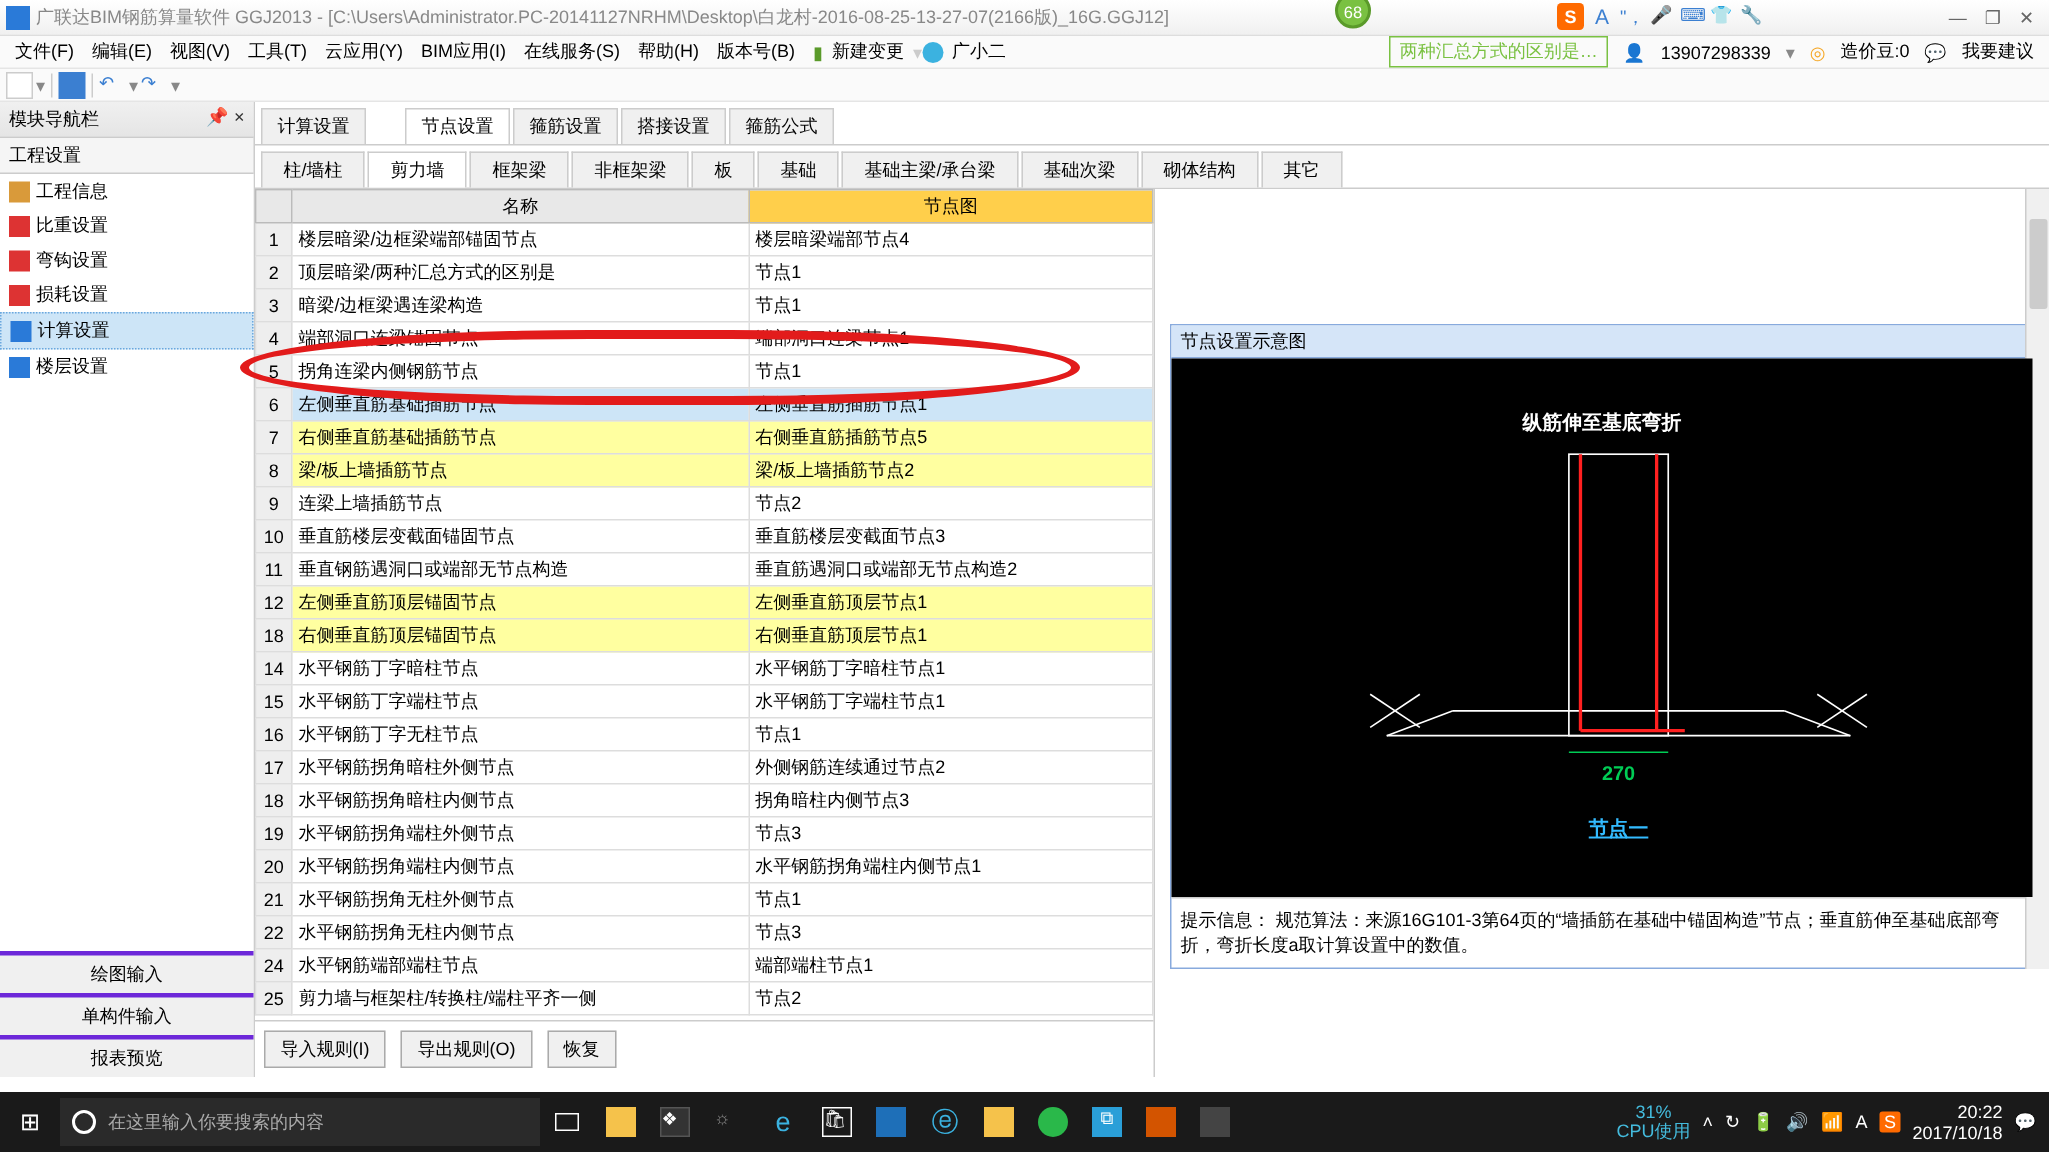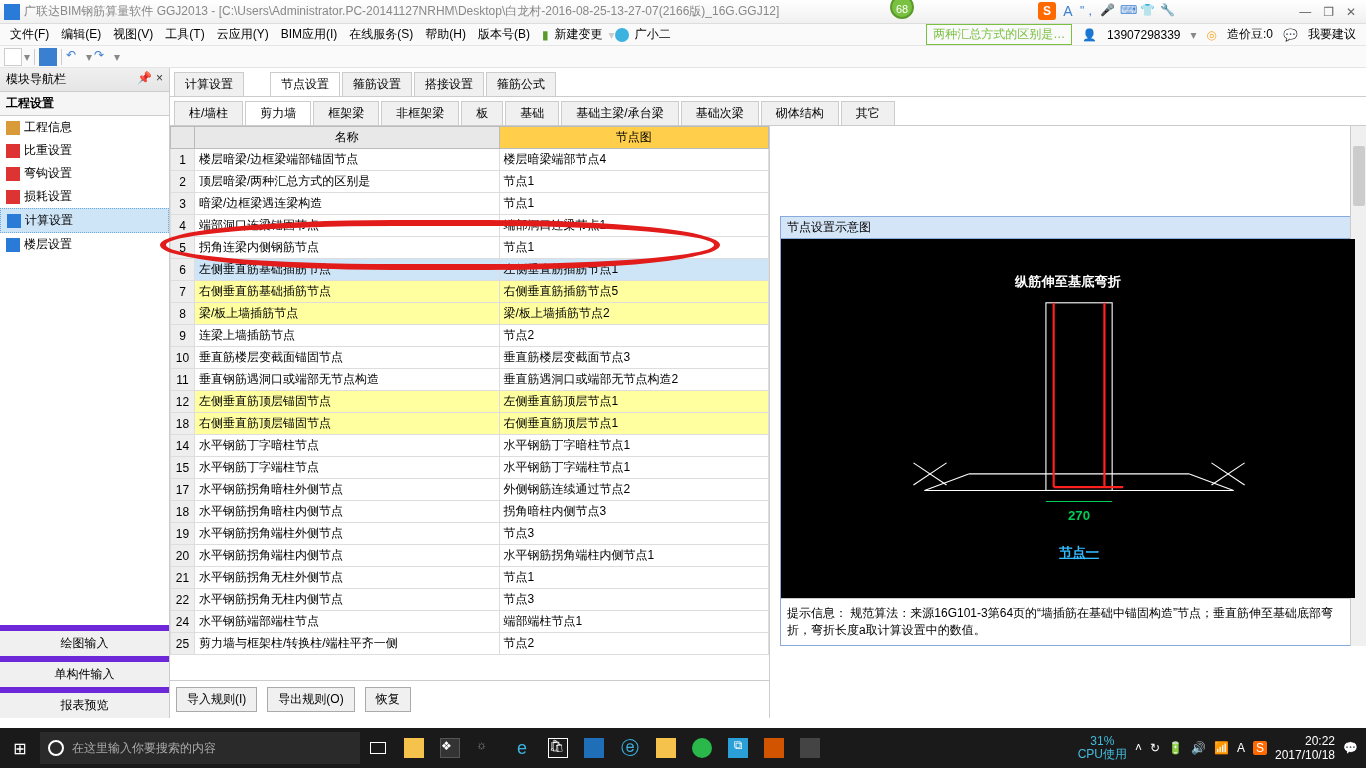--- a/index.html
+++ b/index.html
@@ -23,26 +23,26 @@
 .notice-box { border: 1px solid #7ac142; color: #7ac142; padding: 1px 6px; font-size: 12px; }
 
 .toolbar2 { height: 22px; display: flex; align-items: center; gap: 2px; padding: 0 4px; background: #fafafa; border-bottom: 1px solid #e5e5e5; }
 .toolbar2 .tb { width: 18px; height: 18px; display: inline-block; }
 .toolbar2 .sep { width: 1px; height: 16px; background: #ccc; margin: 0 2px; }
 
 .main { display: flex; height: 650px; }
 .navpanel { width: 170px; border-right: 1px solid #ccc; background: #f5f5f5; display: flex; flex-direction: column; }
 .navpanel .hdr { background: linear-gradient(#f0f0f0,#e5e5e5); padding: 3px 6px; border-bottom: 1px solid #ccc; display: flex; justify-content: space-between; }
 .navpanel .hdr .pin { color: #333; }
-.navpanel .hdr2 { padding: 3px 6px; border-bottom: 1px solid #ccc; font-weight: bold; }
+.navpanel .hdr2 { padding: 3px 6px; border-bottom: 1px solid #ccc; font-weight: normal; }
 .navpanel ul { list-style: none; background: #fff; flex: 1; }
 .navpanel li { padding: 3px 6px; display: flex; align-items: center; gap: 4px; cursor: pointer; }
 .navpanel li .ic { width: 14px; height: 14px; }
 .navpanel li.sel { background: #cde5f7; border: 1px dotted #6aa7de; }
-.navpanel .btm-btn { text-align: center; padding: 4px; border-top: 6px solid #6d28d9; background: #f0f0f0; cursor: pointer; }
+.navpanel .btm-btn { text-align: center; padding: 4px; border-top: 3px solid #6d28d9; background: #f0f0f0; cursor: pointer; }
 
 .content { flex: 1; display: flex; flex-direction: column; position: relative; }
 .tabs1 { display: flex; padding: 4px 4px 0; border-bottom: 1px solid #ccc; }
 .tabs1 .t { padding: 3px 10px; border: 1px solid #ccc; background: #f0f0f0; border-bottom: none; margin-right: 2px; cursor: pointer; }
 .tabs1 .t.sel { background: #fff; margin-left: 24px; }
 .tabs2 { display: flex; padding: 4px 4px 0; border-bottom: 1px solid #ccc; }
 .tabs2 .t { padding: 3px 14px; border: 1px solid #ccc; background: #f0f0f0; border-bottom: none; margin-right: 2px; cursor: pointer; }
 .tabs2 .t.sel { background: #fff; }
 
 .content-row { display: flex; flex: 1; overflow: hidden; }
@@ -275,20 +275,25 @@
                 </tr>
                 <tr>
                   <td class="rn">14</td>
                   <td>水平钢筋丁字暗柱节点</td>
                   <td>水平钢筋丁字暗柱节点1</td>
                 </tr>
                 <tr>
                   <td class="rn">15</td>
                   <td>水平钢筋丁字端柱节点</td>
                   <td>水平钢筋丁字端柱节点1</td>
+                </tr>
+                <tr>
+                  <td class="rn">16</td>
+                  <td>水平钢筋丁字无柱节点</td>
+                  <td>节点1</td>
                 </tr>
                 <tr>
                   <td class="rn">17</td>
                   <td>水平钢筋拐角暗柱外侧节点</td>
                   <td>外侧钢筋连续通过节点2</td>
                 </tr>
                 <tr>
                   <td class="rn">18</td>
                   <td>水平钢筋拐角暗柱内侧节点</td>
                   <td>拐角暗柱内侧节点3</td>

